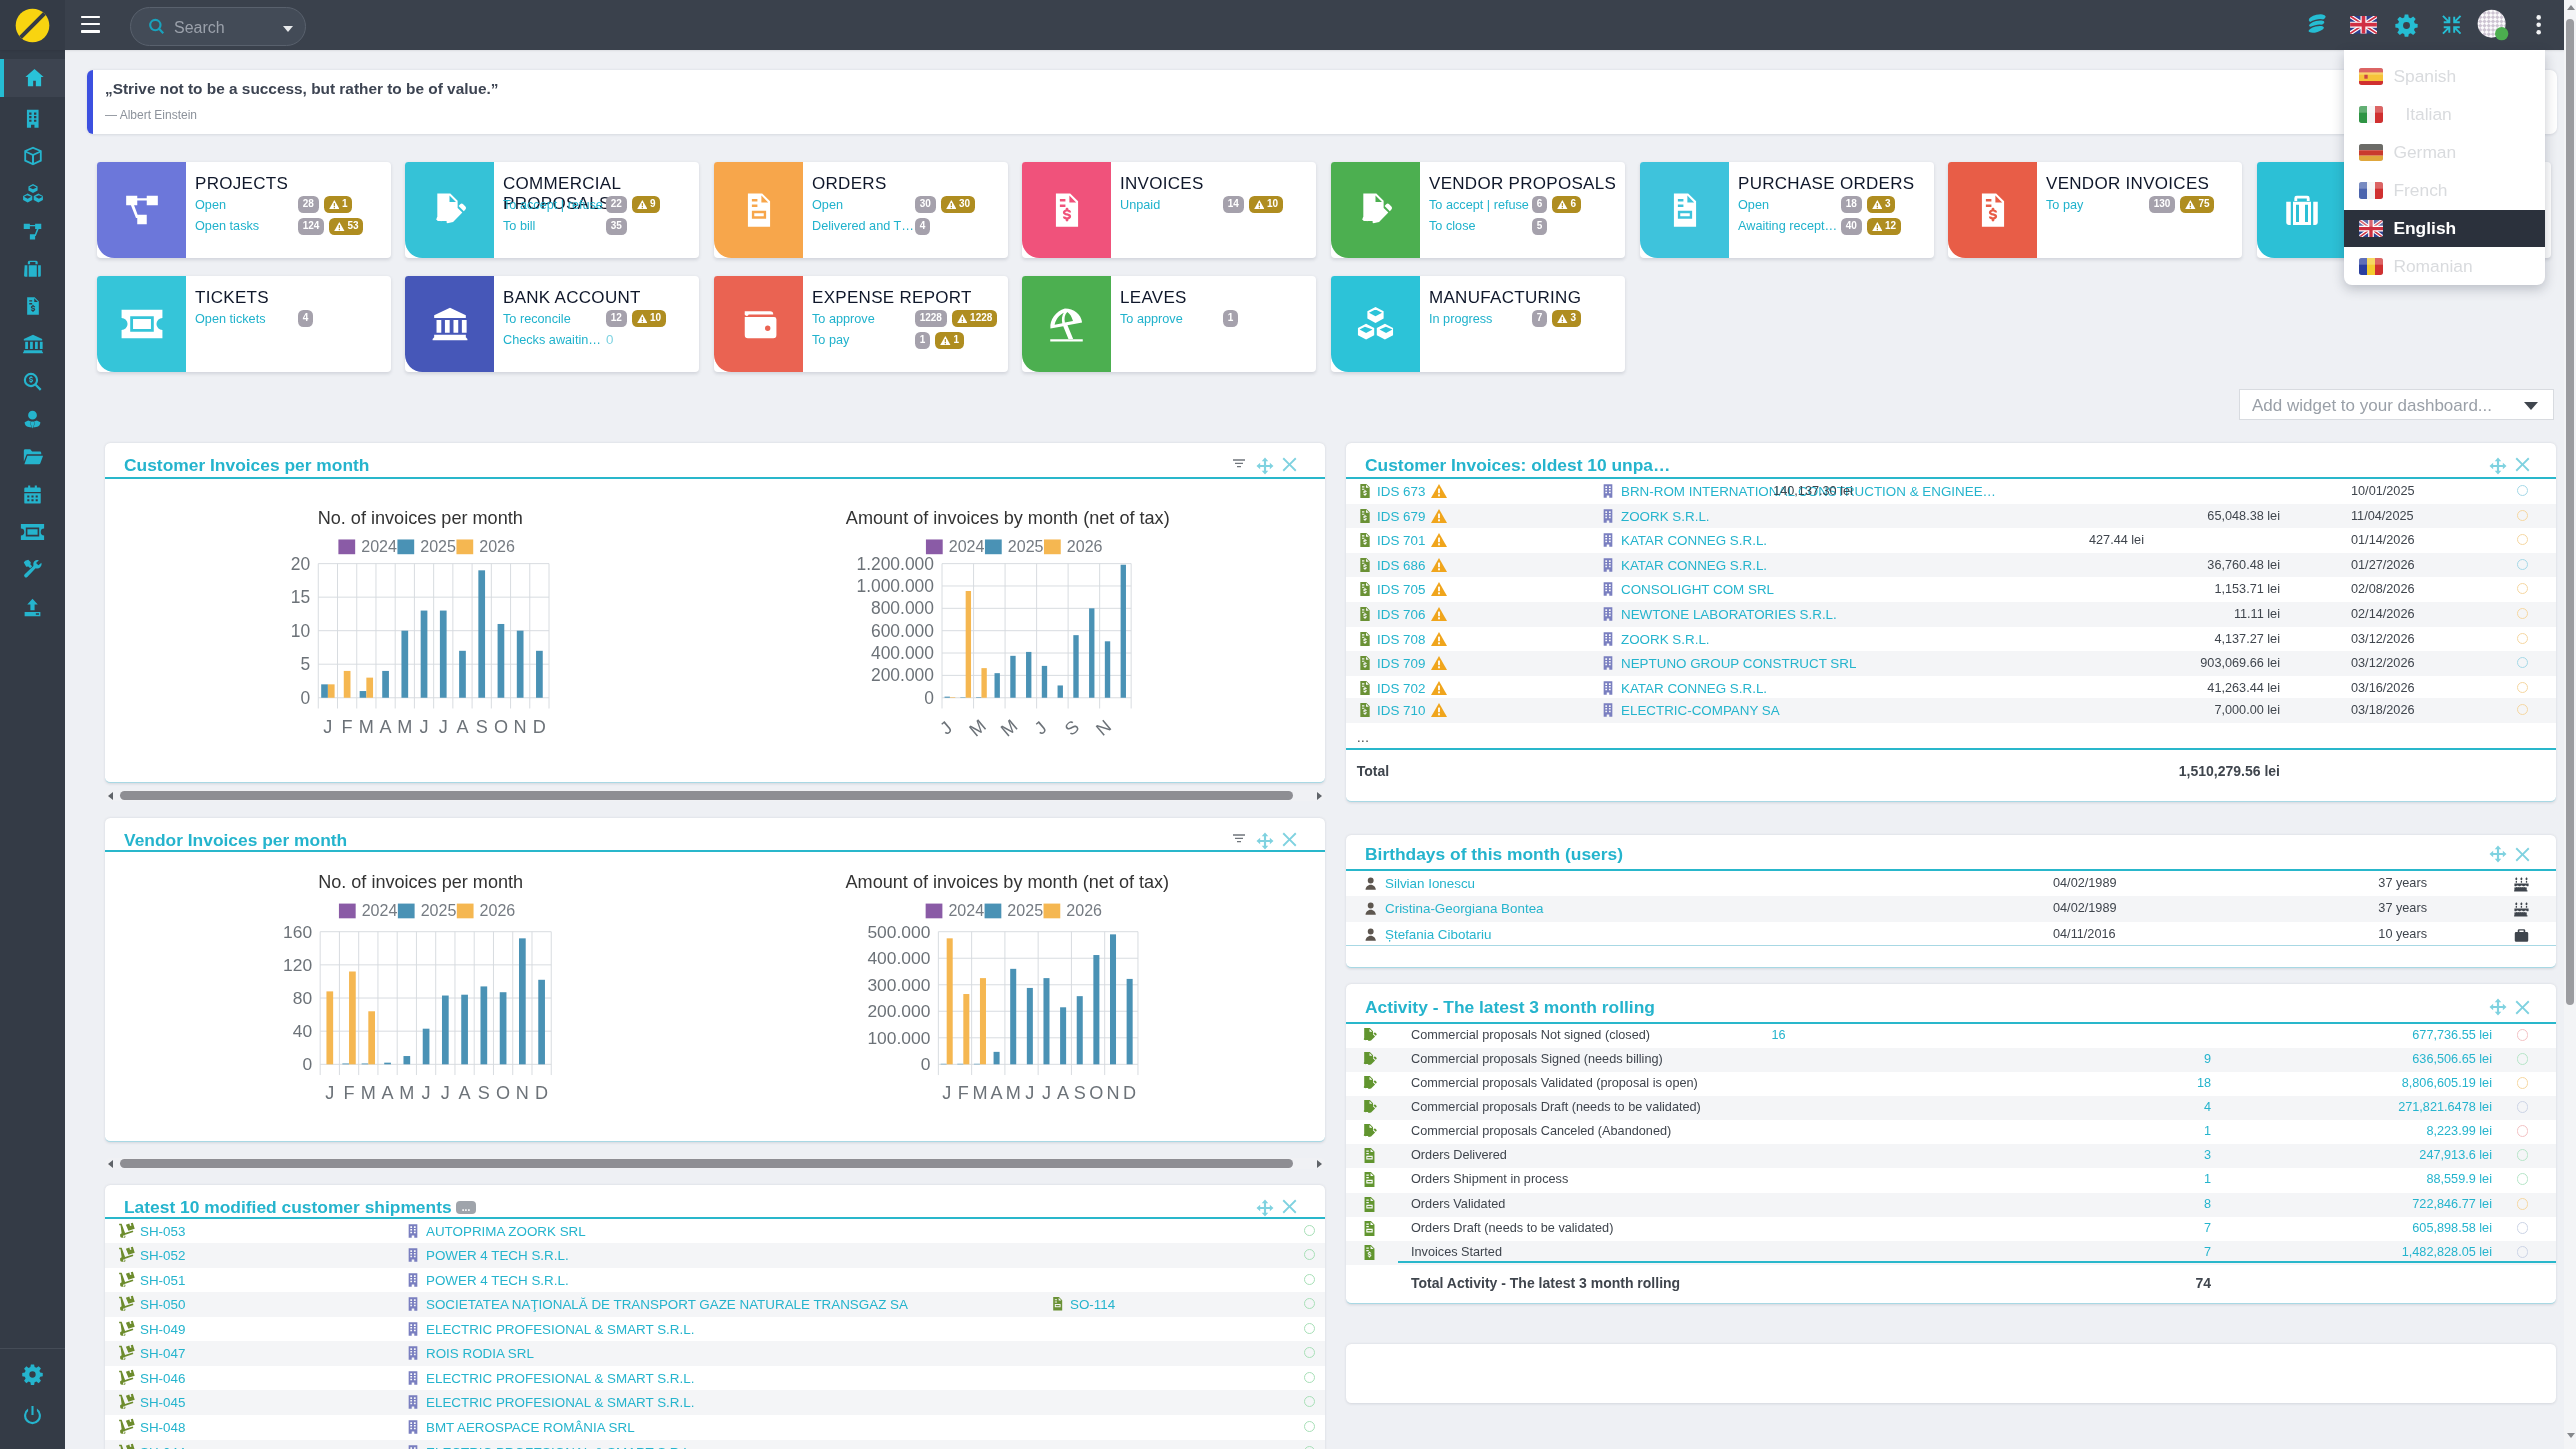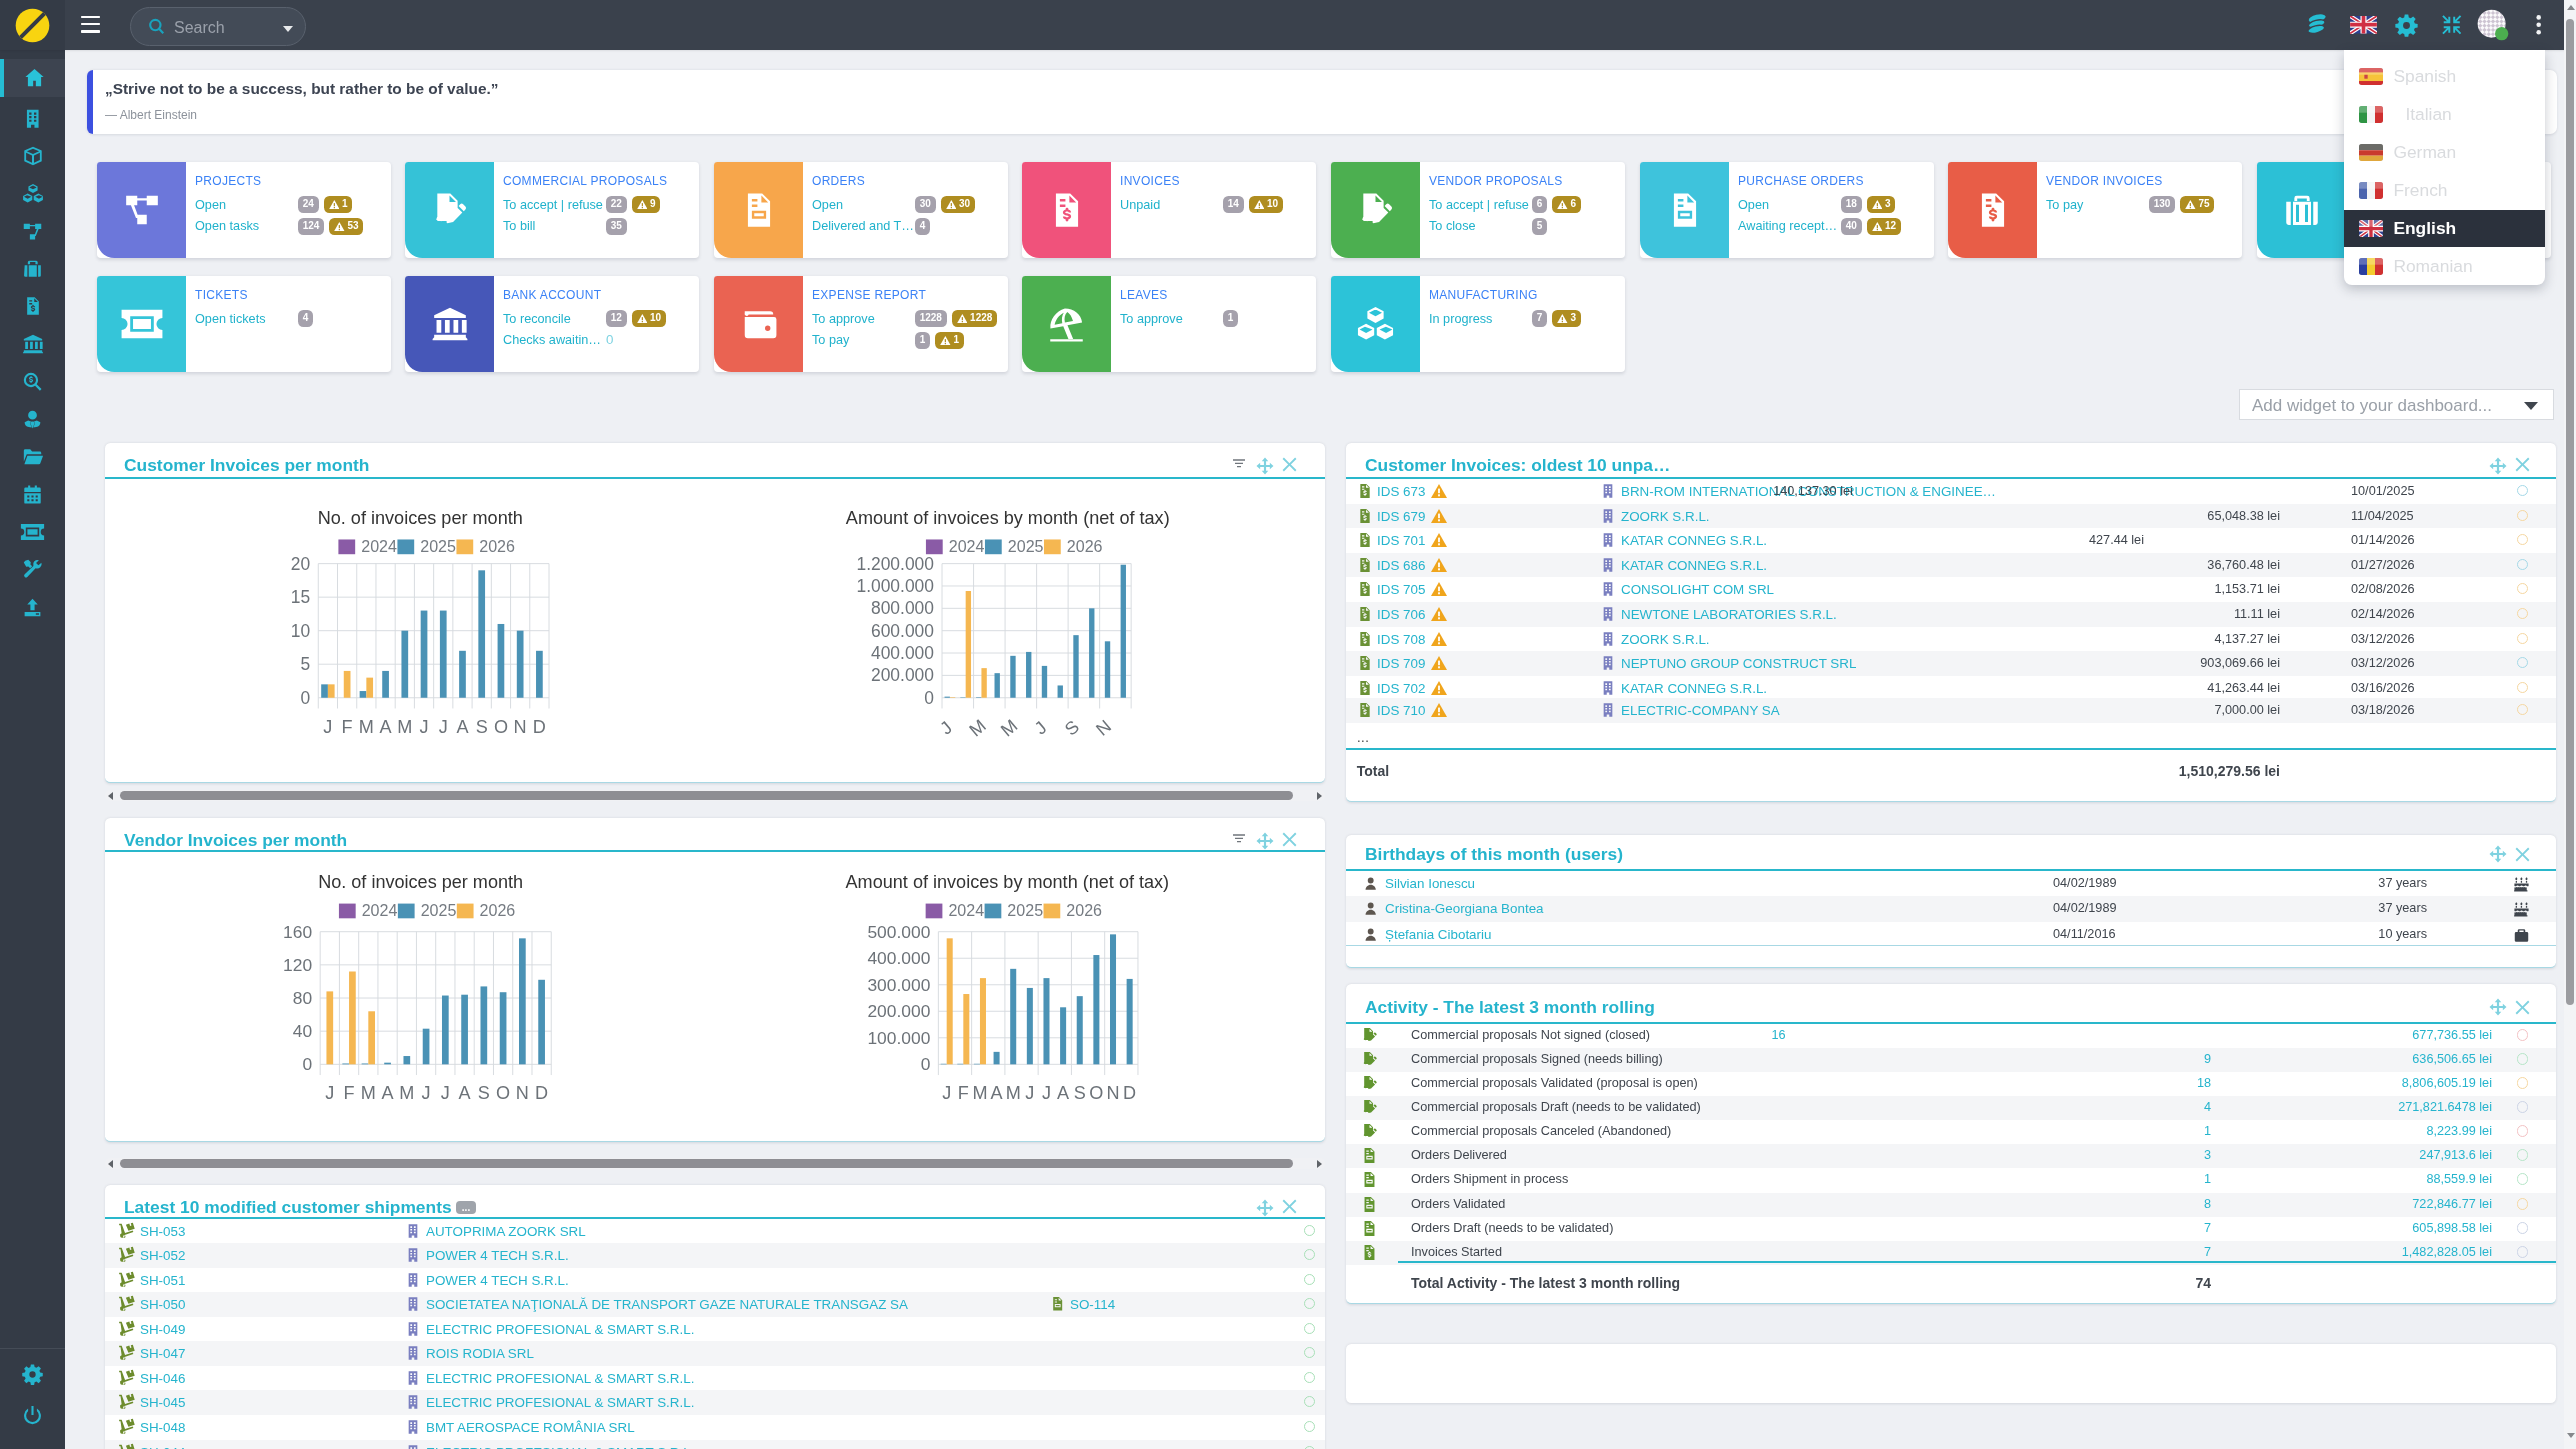--- a/index.html
+++ b/index.html
@@ -23,21 +23,21 @@
 
 .teal { color:#25b4cd; }
 .panel { position:absolute; background:#fff; border-radius:5.4px; box-shadow:0 0.7px 2.7px rgba(40,50,70,.13); border-bottom:1.3px solid #a8d8e4;}
 .phead { position:absolute; left:19px; top:12px; font-size:17.4px; font-weight:bold; color:#25b4cd; }
 .prule { position:absolute; left:0; right:0; height:2px; background:#29b7cb; }
 .pico { position:absolute; top:13.4px; }
 .badge { display:inline-block; min-width:11.4px; padding:2px 4.7px; border-radius:5.4px; background:#a5a1ac; color:#fff; font-size:10px; font-weight:bold; text-align:center; line-height:12.7px;}
 .badgew { display:inline-flex; align-items:center; gap:2.7px; padding:2px 4.7px; border-radius:5.4px; background:#af8d20; color:#fff; font-size:10px; font-weight:bold; line-height:12.7px;}
 .card { position:absolute; width:294px; height:96px; background:#fff; border-radius:4px; box-shadow:0 1.3px 3.4px rgba(40,50,70,.14); }
 .cicon { position:absolute; left:0; top:0; width:89px; height:96px; border-radius:3.4px 0 0 17.4px; display:flex; align-items:center; justify-content:center;}
-.ctitle { position:absolute; left:98px; top:12px; font-size:12px; color:#3b82f6; letter-spacing:0.3px; }
+.ctitle { position:absolute; left:98px; top:12px; font-size:17px; color:#0f172a; letter-spacing:0.3px; }
 .crow { position:absolute; left:98px; font-size:12.7px; color:#20b2cc; white-space:nowrap; }
 .cbadges { position:absolute; left:201px; display:flex; gap:5.4px; }
 .trow { position:absolute; font-size:12.7px; color:#3f454d; }
 .circ { position:absolute; width:11.4px; height:11.4px; border-radius:50%; border:1.3px solid; }
 </style>
 </head>
 <body>
 <svg width="0" height="0" style="position:absolute">
 <defs>
 <symbol id="i-home" viewBox="0 0 24 24">
@@ -308,21 +308,21 @@
 <div id="cards">
     <div class="card" style="left:97px;top:162px">
       <div class="cicon" style="background:#6c77da">
         <svg width="38" height="38" viewBox="0 0 24 24" fill="#fff">
           <use href="#i-proj"></use>
         </svg>
       </div>
       <div class="ctitle">PROJECTS</div>
       <div class="crow" style="top:36px">Open</div>
       <div class="cbadges" style="top:34px">
-        <span class="badge">24</span>
+        <span class="badge">28</span>
         <span class="badgew">
           <svg width="10.7" height="9.4" viewBox="0 0 16 14" style="display:block">
             <path d="M8 0 L16 14 H0 Z" fill="#fff"></path>
             <rect x="7.1" y="4.6" width="1.8" height="4.6" fill="#af8d20"></rect>
             <rect x="7.1" y="10.3" width="1.8" height="2" fill="#af8d20"></rect>
           </svg>
           <span>1</span>
         </span>
       </div>
       <div class="crow" style="top:57px">Open tasks</div>

